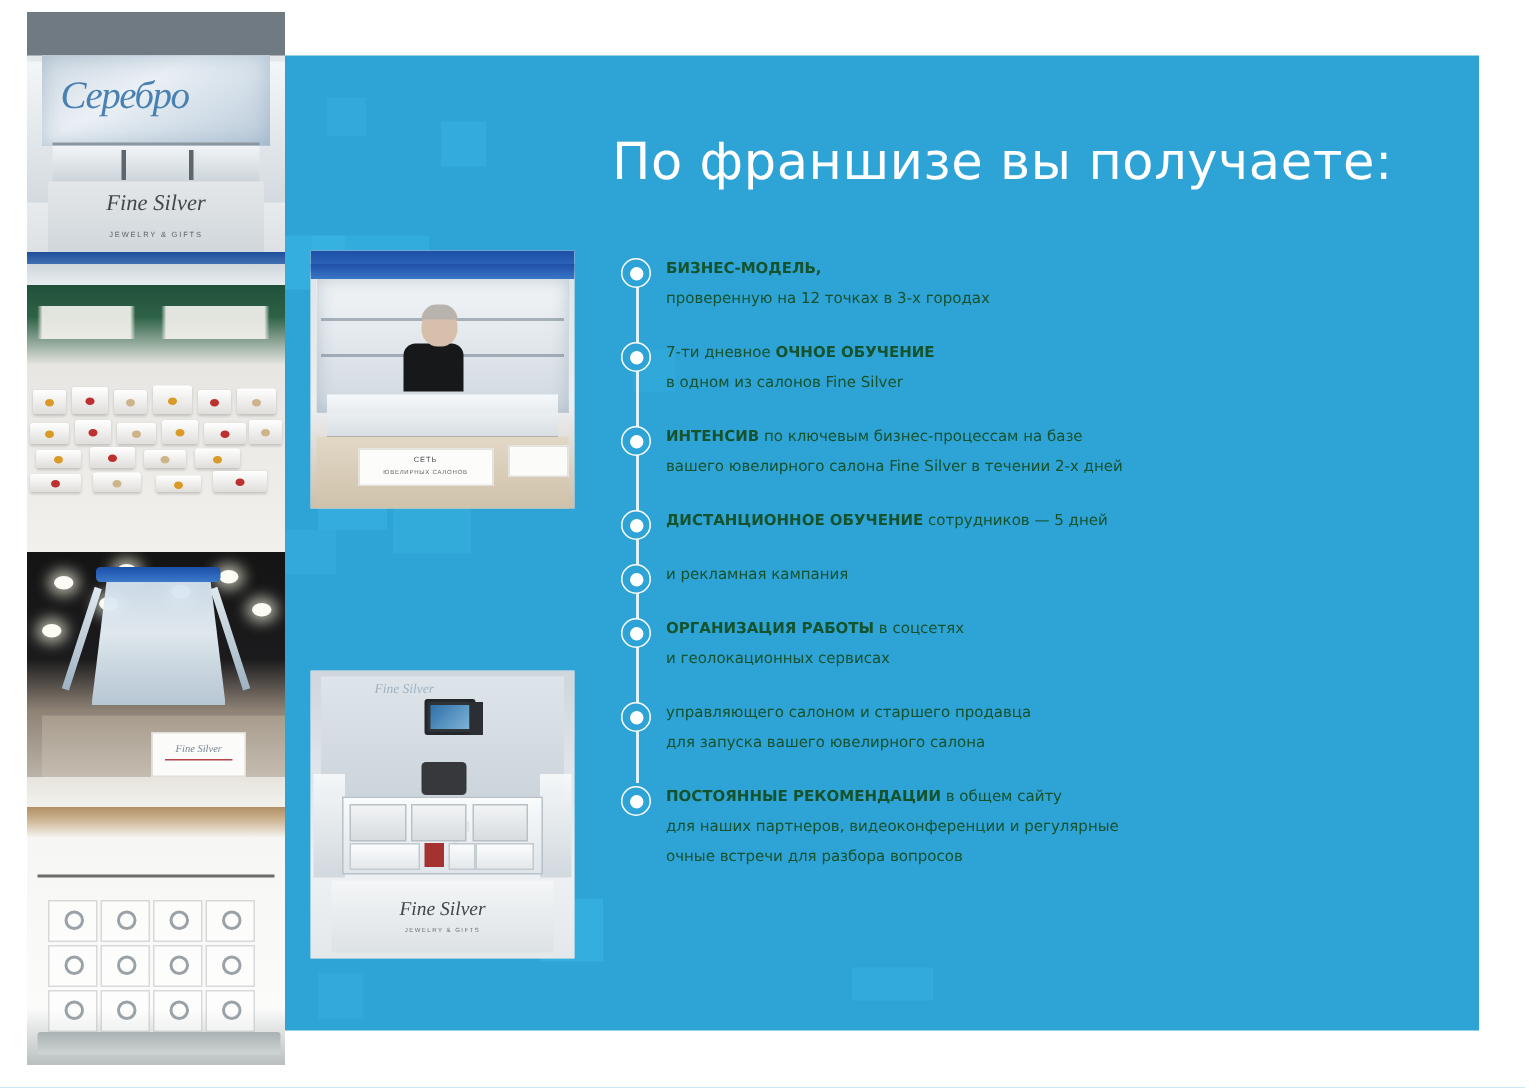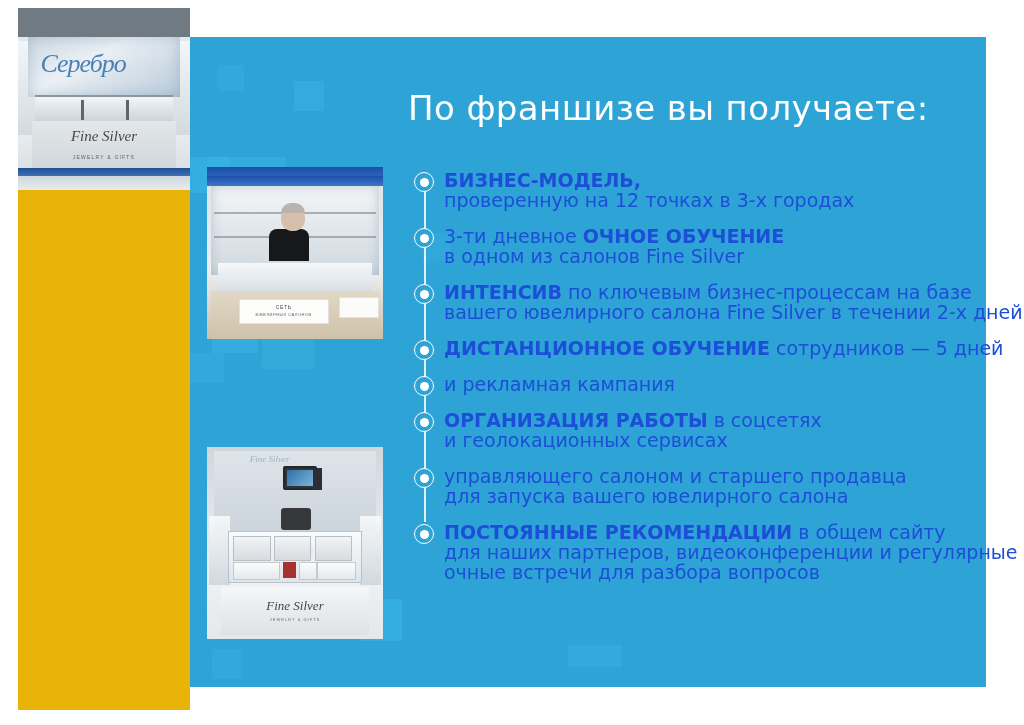--- a/index.html
+++ b/index.html
@@ -31,23 +31,23 @@
   }
 
   
   #photo-strip {
     position: absolute;
     left: 18px;
     top: 8px;
     width: 172px;
     height: 702px;
     display: flex;
-    flex-direction: row;
+    flex-direction: column;
     overflow: hidden;
-    background: #eab308;
+    background: #fef9c3;
   }
   .strip-photo {
     width: 100%;
     position: relative;
     overflow: hidden;
     flex: none;
   }
   #strip-photo-1 { height: 182px; }
   #strip-photo-2 { height: 178px; }
   #strip-photo-3 { height: 170px; }
@@ -431,23 +431,23 @@
     content: "";
     position: absolute;
     left: 50%; top: 50%;
     width: 9px; height: 9px;
     margin: -4.5px 0 0 -4.5px;
     border-radius: 50%;
     background: #ffffff;
   }
   .tl-text {
     flex: 1;
-    color: #1d4ed8;
+    color: #14532d;
     font-family: "DejaVu Sans", sans-serif;
-    font-size: 19px;
+    font-size: 10px;
     line-height: 20px;
     padding-bottom: 16px;
   }
   .tl-text b { font-weight: 700; }
   .tl-line-row { display: block; white-space: nowrap; }
 </style>
 </head>
 <body>
 
 <div id="blue-panel">
@@ -677,21 +677,21 @@
         <span class="tl-line-row"><b>БИЗНЕС-МОДЕЛЬ,</b></span>
         <span class="tl-line-row"><span>проверенную на 12 точках в 3-х городах</span></span>
       </div>
     </div>
     <div class="tl-row">
       <div class="tl-marker-col">
         <div class="tl-line"></div>
         <div class="tl-dot"></div>
       </div>
       <div class="tl-text">
-        <span class="tl-line-row"><span>3-ти дневное </span><b>ОЧНОЕ ОБУЧЕНИЕ</b></span>
+        <span class="tl-line-row"><span>7-ти дневное </span><b>ОЧНОЕ ОБУЧЕНИЕ</b></span>
         <span class="tl-line-row"><span>в одном из салонов Fine Silver</span></span>
       </div>
     </div>
     <div class="tl-row">
       <div class="tl-marker-col">
         <div class="tl-line"></div>
         <div class="tl-dot"></div>
       </div>
       <div class="tl-text">
         <span class="tl-line-row"><b>ИНТЕНСИВ</b><span> по ключевым бизнес-процессам на базе</span></span>

